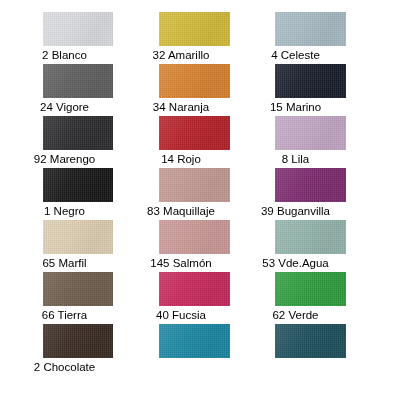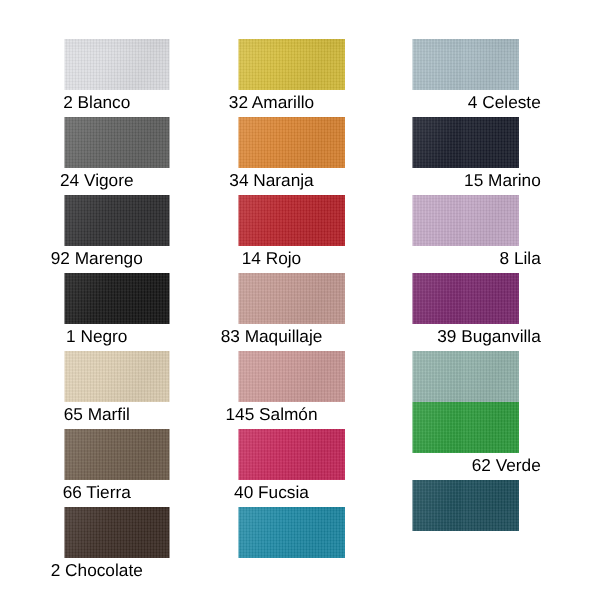--- a/index.html
+++ b/index.html
@@ -16,21 +16,21 @@
 
   #chart {
     position: relative;
     width: 400px;
     height: 400px;
     background: #ffffff;
   }
 
   .column {
     position: absolute;
-    top: 16px;
+    top: 2px;
     display: flex;
     flex-direction: column;
   }
 
   .col-1 { left: 43px;  width: 70px; padding-top: 10px; }
   .col-2 { left: 159px; width: 71px; padding-top: 10px; }
   .col-3 { left: 275px; width: 71px; padding-top: 10px; }
 
   .swatch-cell {
     display: flex;
@@ -70,21 +70,21 @@
     margin-left: -27px;
     height: 18px;
     line-height: 18px;
     text-align: center;
     font-size: 11.5px;
     color: #000000;
     white-space: nowrap;
     font-family: "Liberation Sans", sans-serif;
   }
 
-  .col-3 .label { width: 130px; margin-left: -30px; text-align: right; }
+  .col-3 .label { width: 130px; margin-left: -30px; }
 </style>
 </head>
 <body>
 
 <div id="chart">
 
   <div class="column col-1">
       <div class="swatch-cell">
         <div class="swatch" style="background: rgb(220, 221, 225);"></div>
         <div class="label">2 Blanco</div>
@@ -155,20 +155,21 @@
       <div class="swatch-cell">
         <div class="swatch" style="background: rgb(195, 168, 198);"></div>
         <div class="label">8 Lila</div>
       </div>
       <div class="swatch-cell">
         <div class="swatch" style="background: rgb(125, 42, 112);"></div>
         <div class="label">39 Buganvilla</div>
       </div>
       <div class="swatch-cell">
         <div class="swatch" style="background: rgb(148, 181, 173);"></div>
+        <div class="label">53 Vde.Agua</div>
       </div>
       <div class="swatch-cell">
         <div class="swatch" style="background: rgb(46, 158, 62);"></div>
         <div class="label">62 Verde</div>
       </div>
       <div class="swatch-cell">
         <div class="swatch" style="background: rgb(29, 79, 92);"></div>
       </div>
     </div>
 

